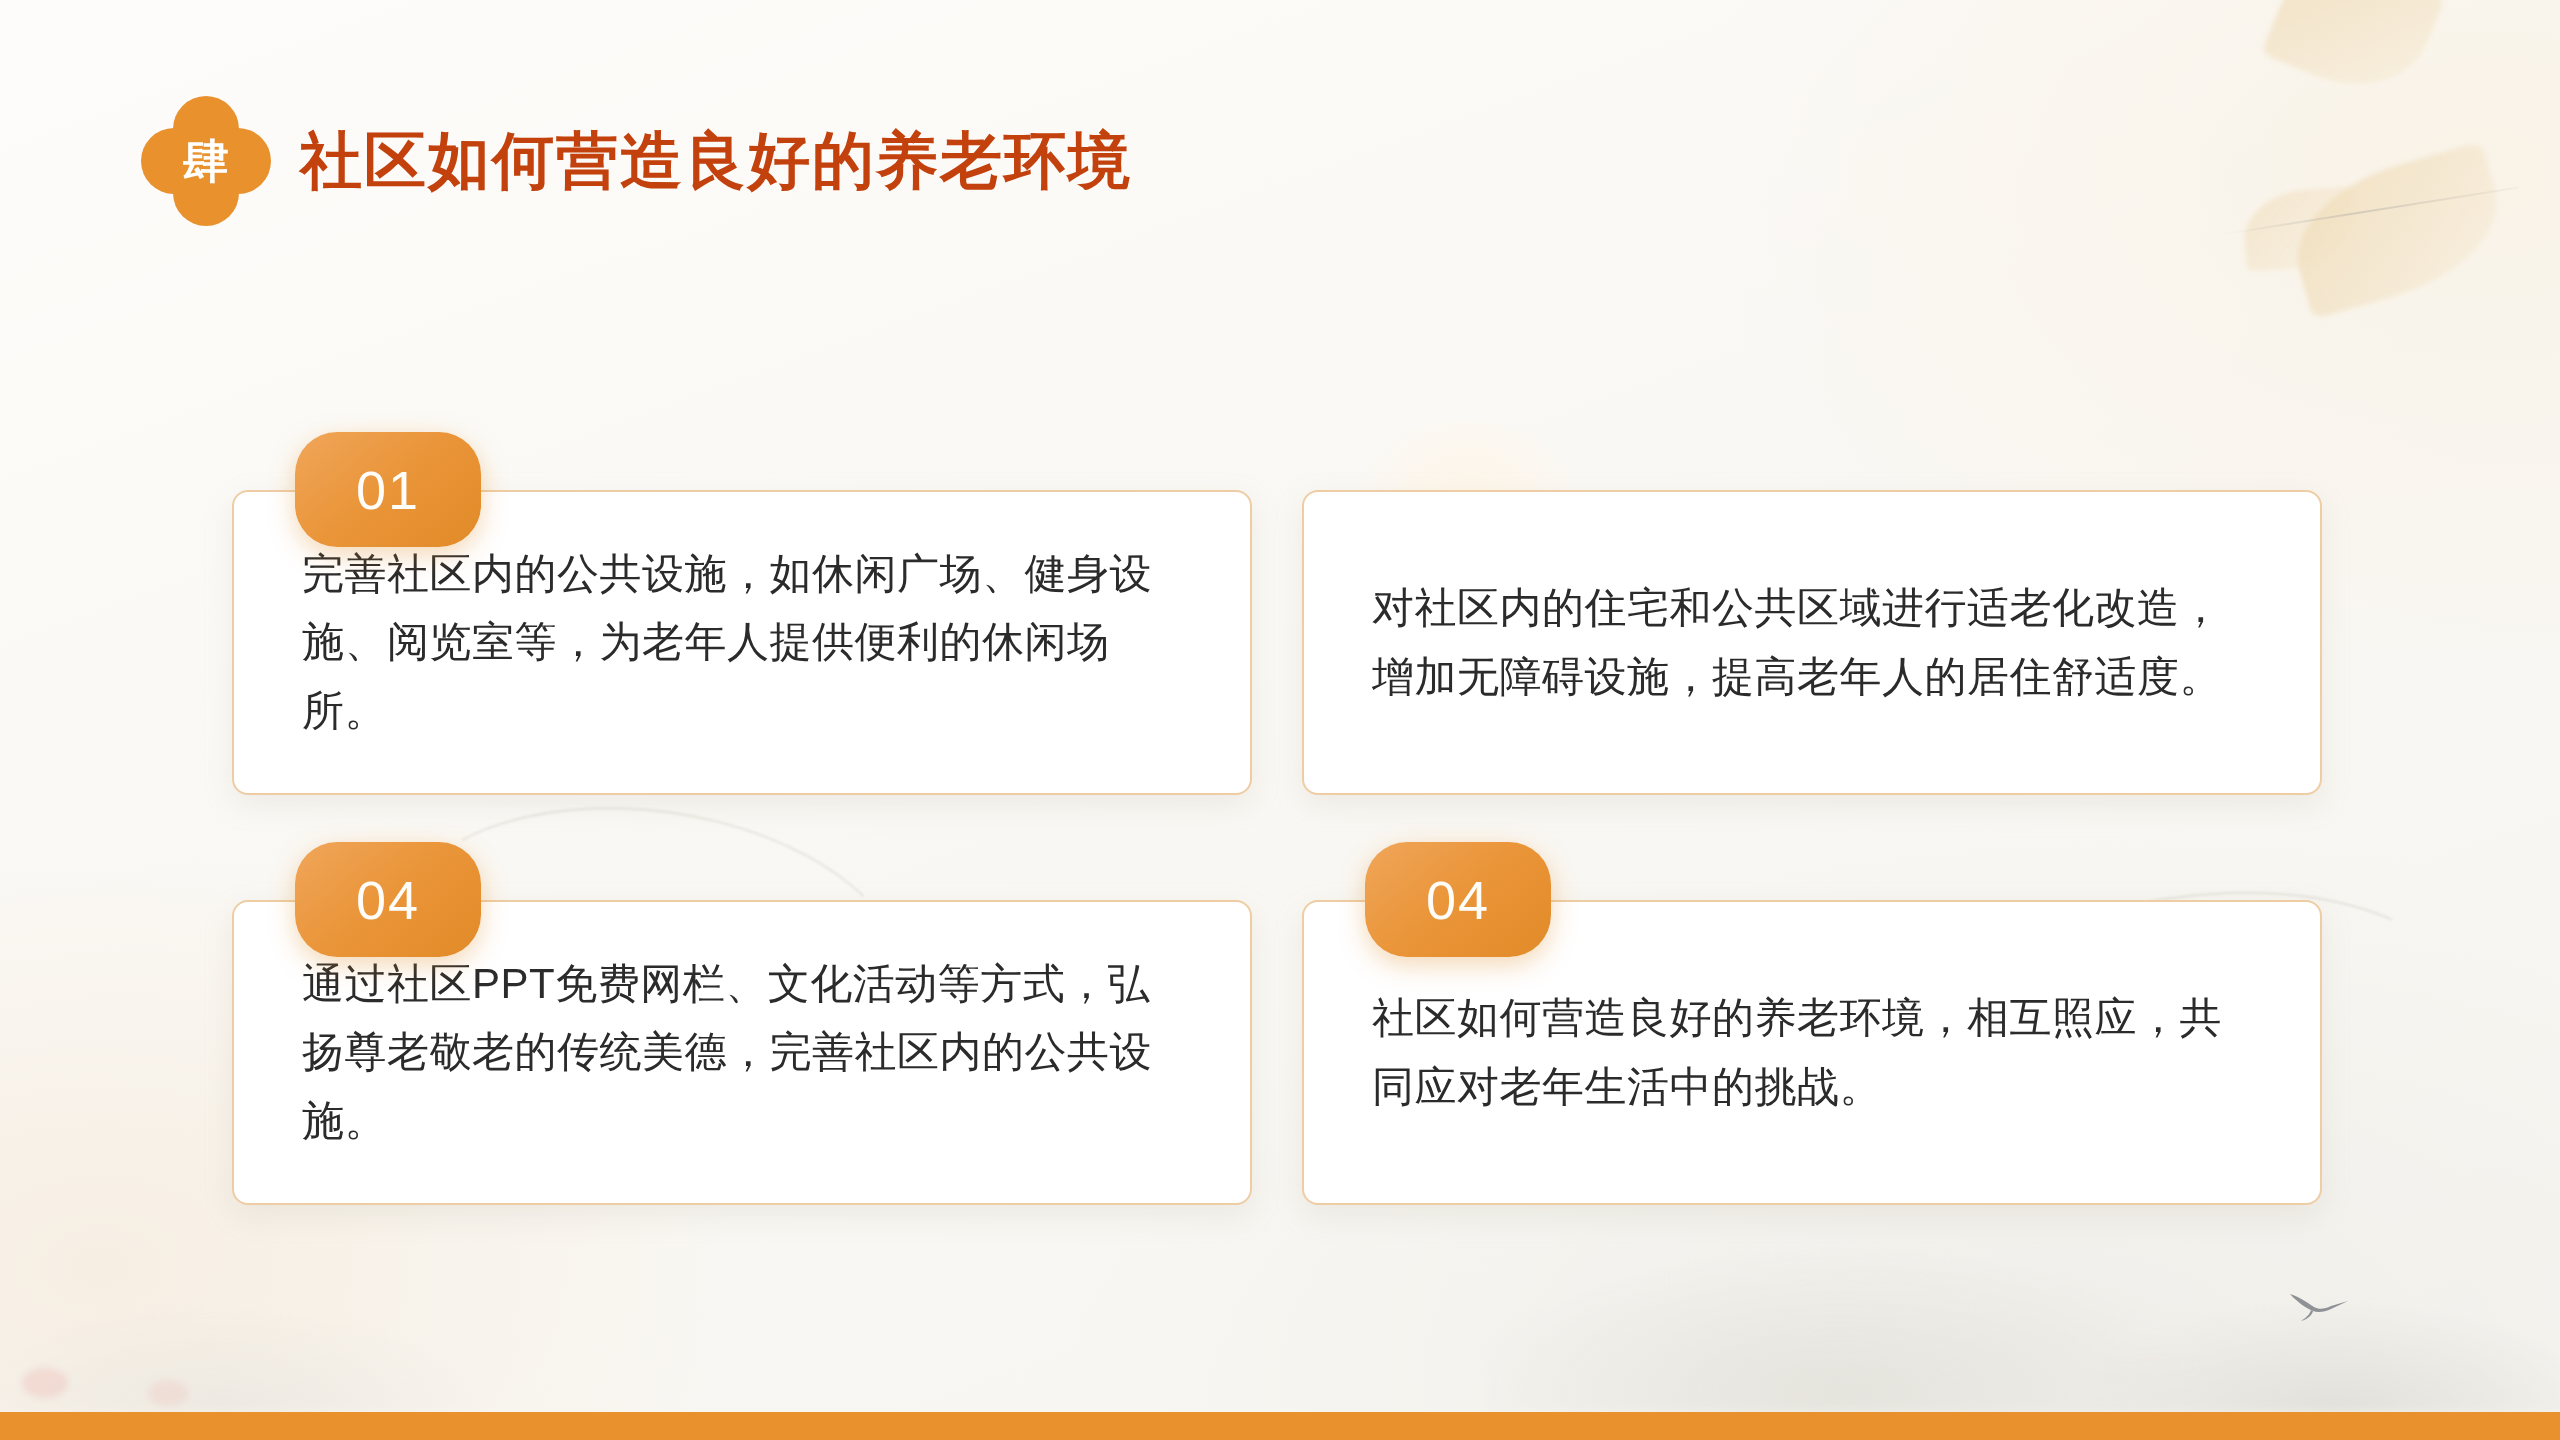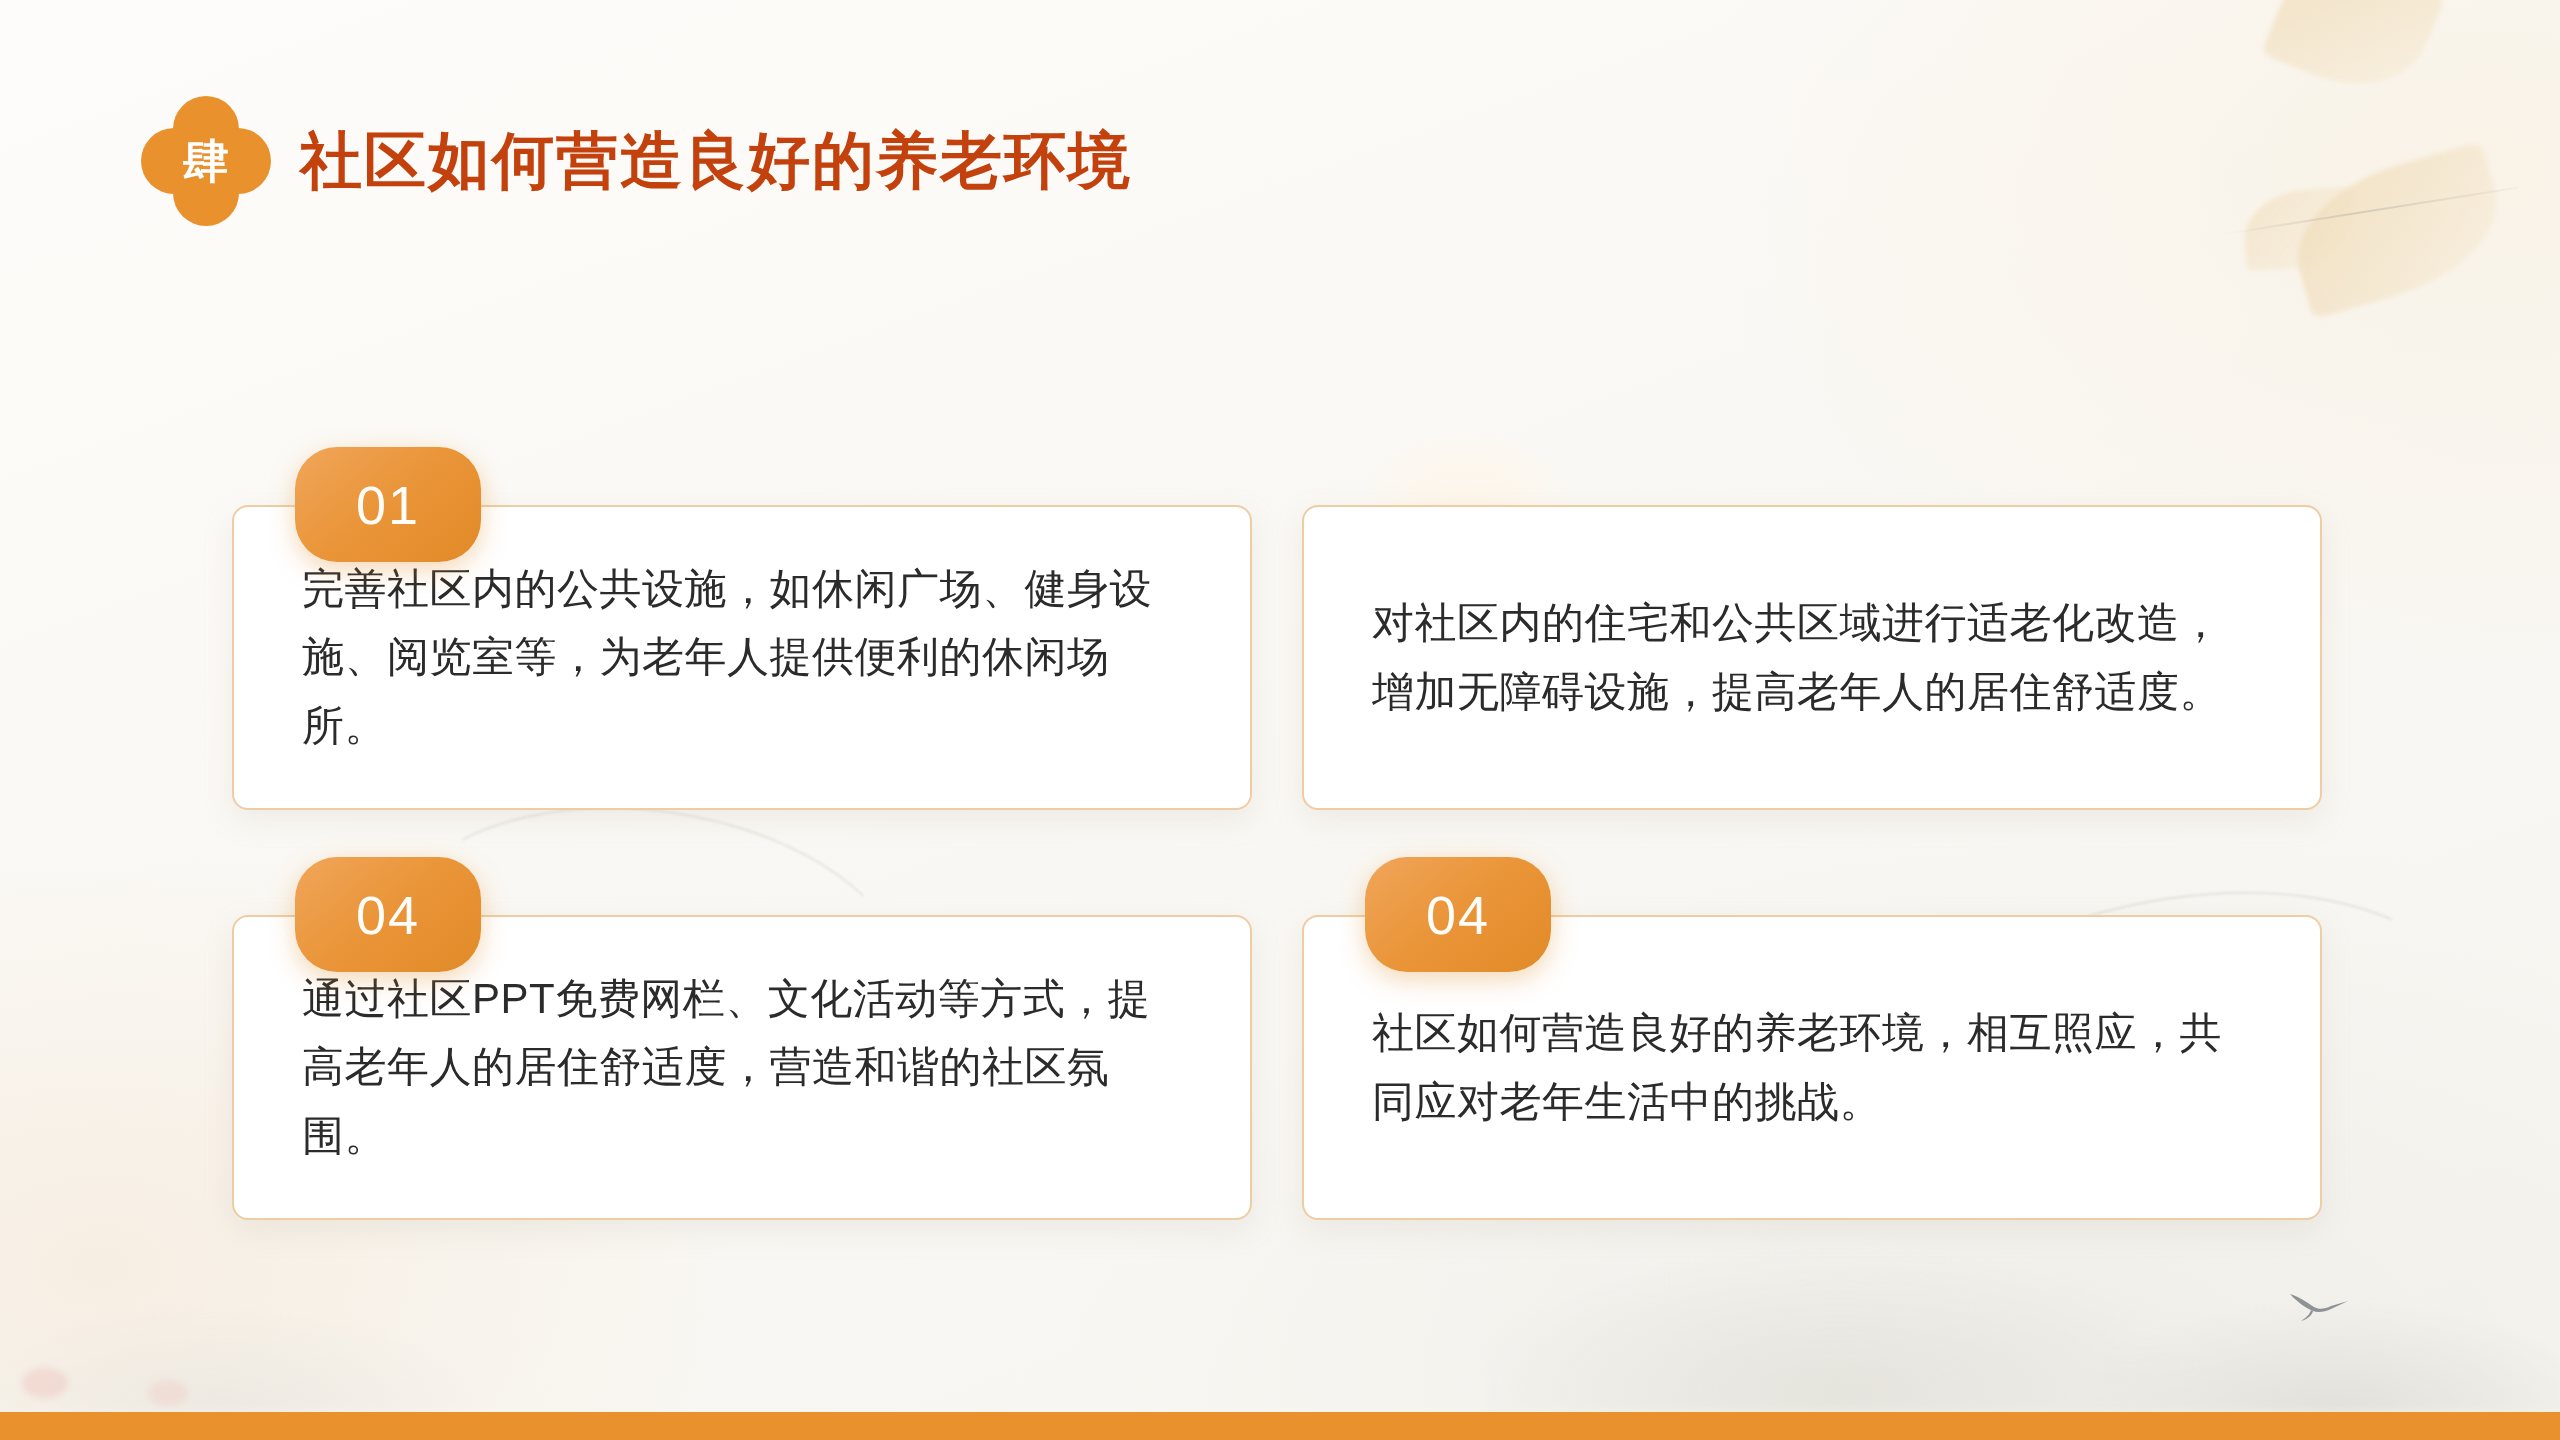--- a/index.html
+++ b/index.html
@@ -128,21 +128,21 @@
     color: #c2410c;
     letter-spacing: 2px;
     white-space: nowrap;
     line-height: 1;
   }
 
   
   .cards {
     position: absolute;
     left: 232px;
-    top: 505px;
+    top: 490px;
     width: 2090px;
     display: grid;
     grid-template-columns: 1020px 1020px;
     grid-column-gap: 50px;
     grid-row-gap: 105px;
   }
   .card-wrap { position: relative; }
 
   .num-badge {
     position: absolute;
@@ -265,21 +265,21 @@
         <p class="card-text">对社区内的住宅和公共区域进行适老化改造，增加无障碍设施，提高老年人的居住舒适度。</p>
       </div>
     </div>
 
     <div class="card-wrap">
       <div class="card-glow"></div>
       <div class="num-badge">
         <span>04</span>
       </div>
       <div class="card">
-        <p class="card-text">通过社区PPT免费网栏、文化活动等方式，提高老年人的居住舒适度，营造和谐的社区氛围。</p>
+        <p class="card-text">通过社区PPT免费网栏、文化活动等方式，弘扬尊老敬老的传统美德，完善社区内的公共设施。</p>
       </div>
     </div>
 
     <div class="card-wrap">
       <div class="card-glow"></div>
       <div class="num-badge">
         <span>04</span>
       </div>
       <div class="card">
         <p class="card-text">社区如何营造良好的养老环境，相互照应，共同应对老年生活中的挑战。</p>

